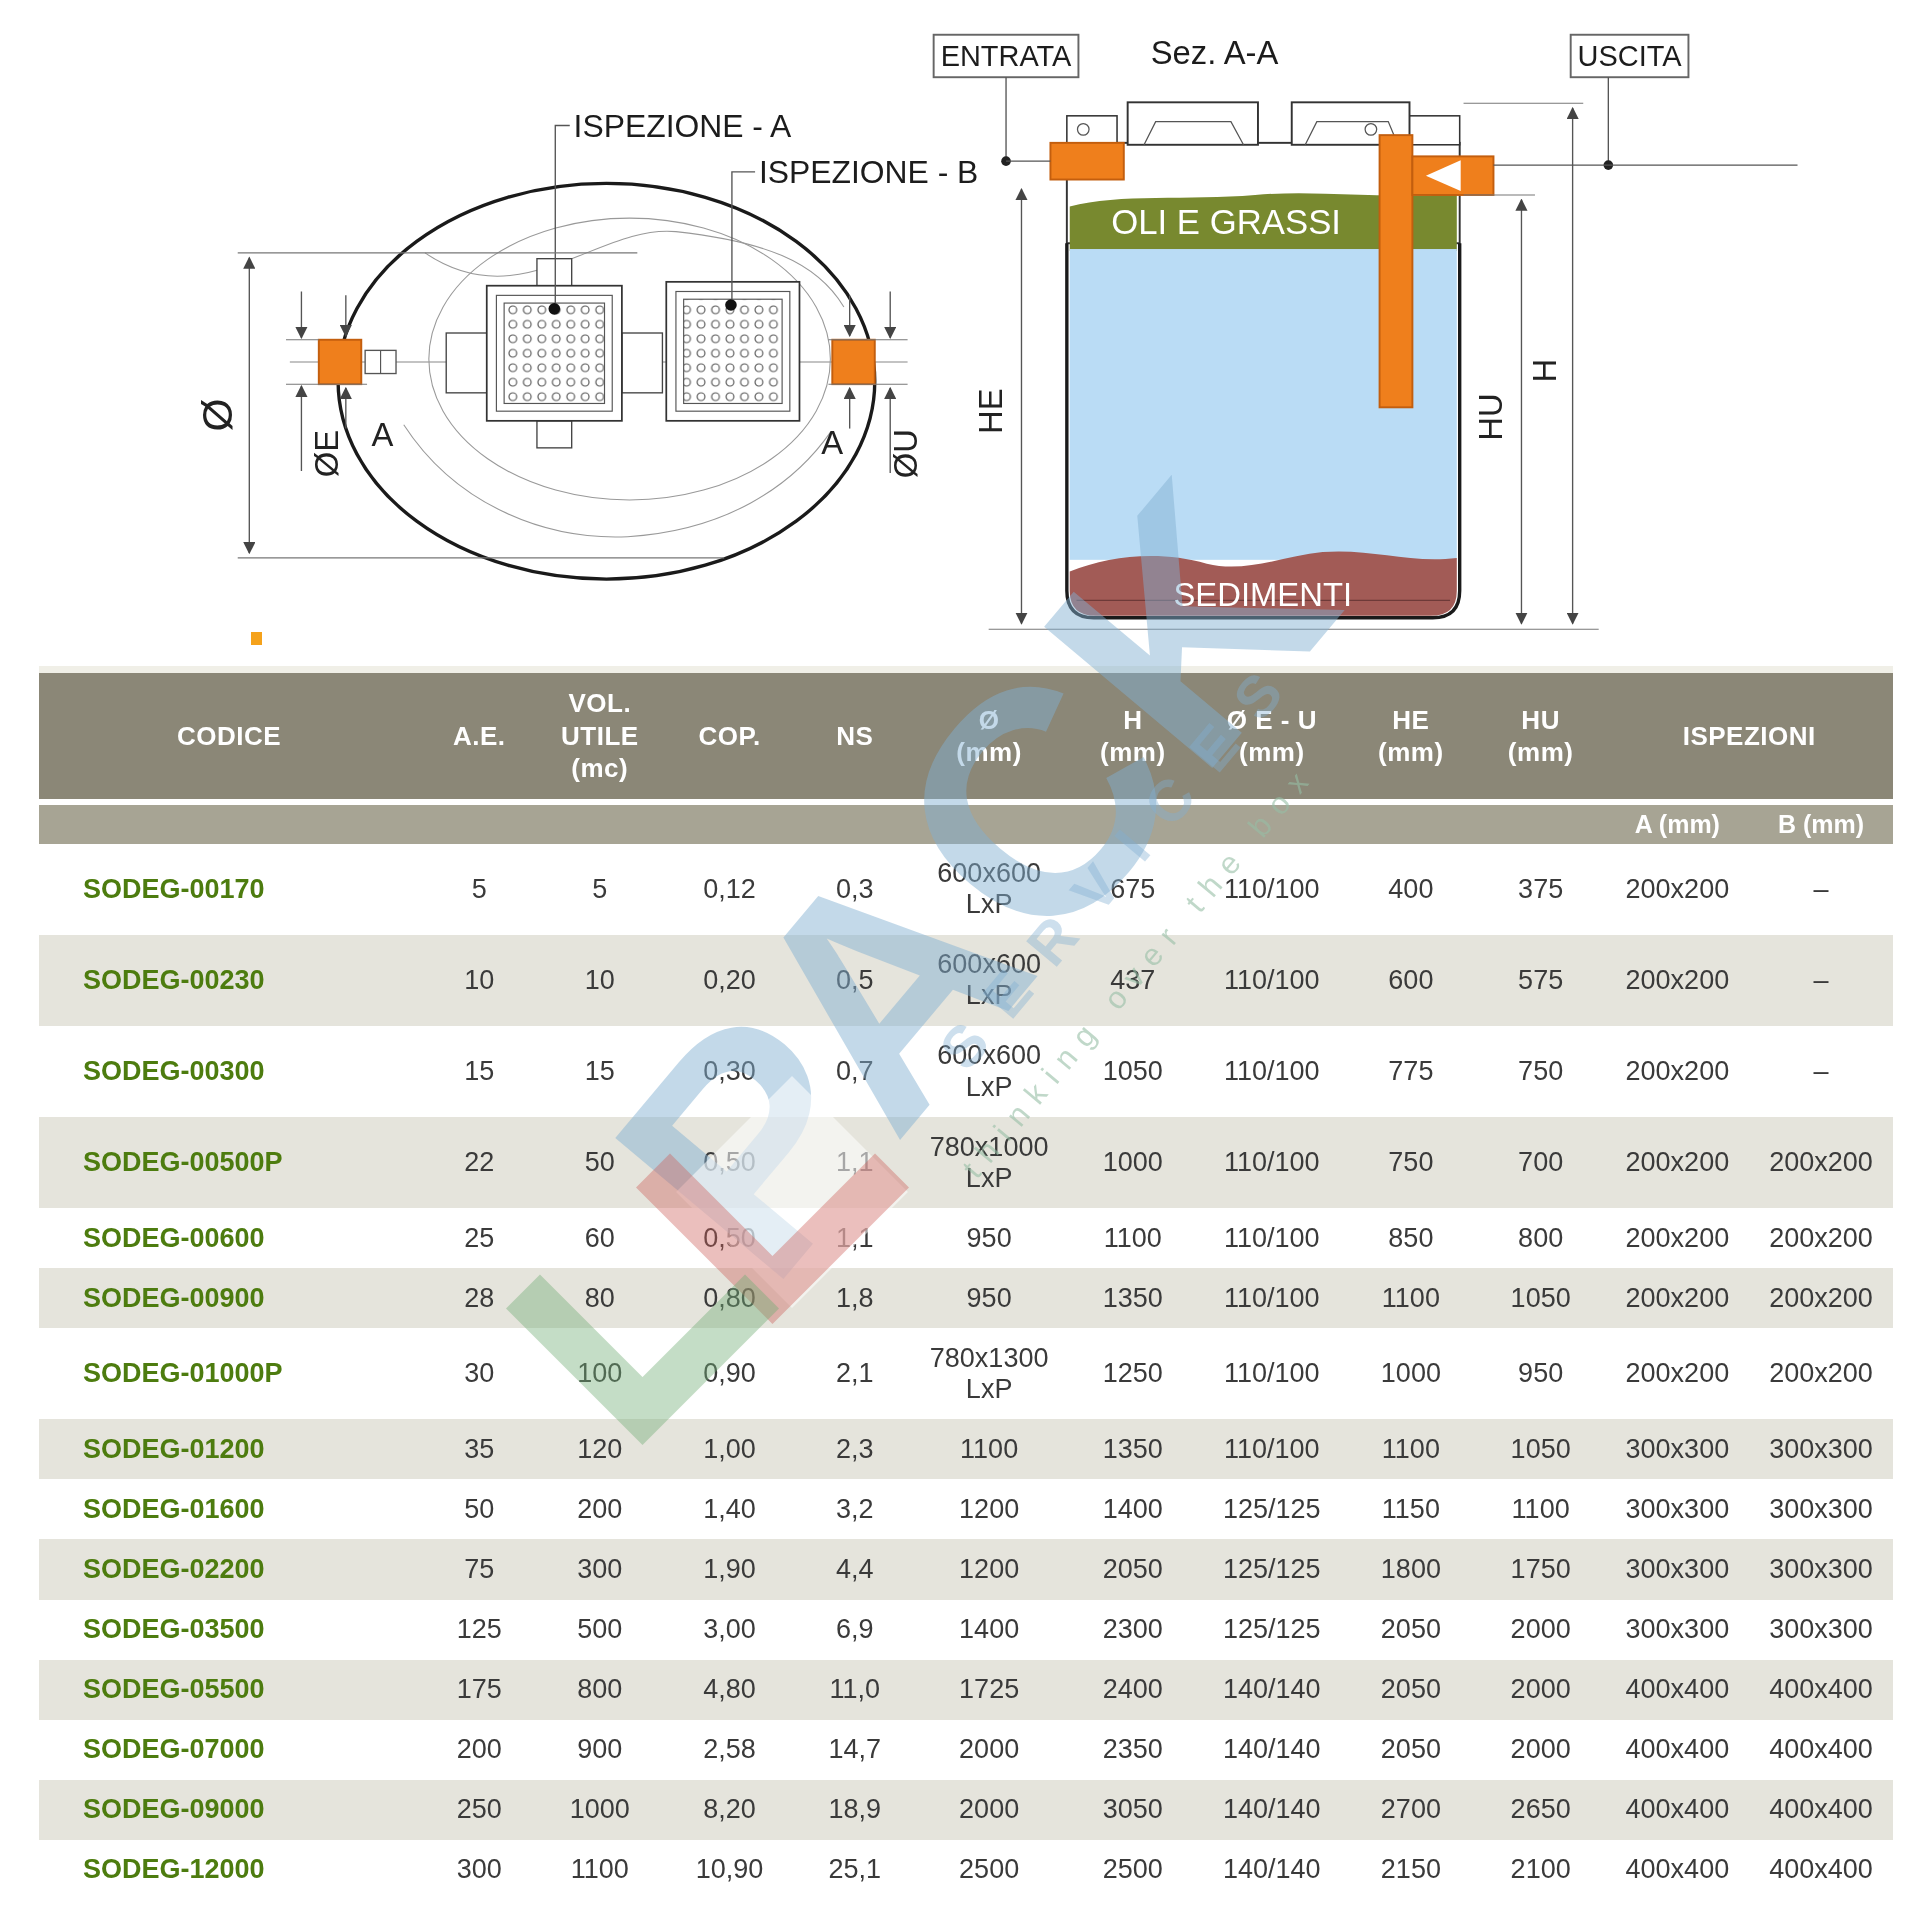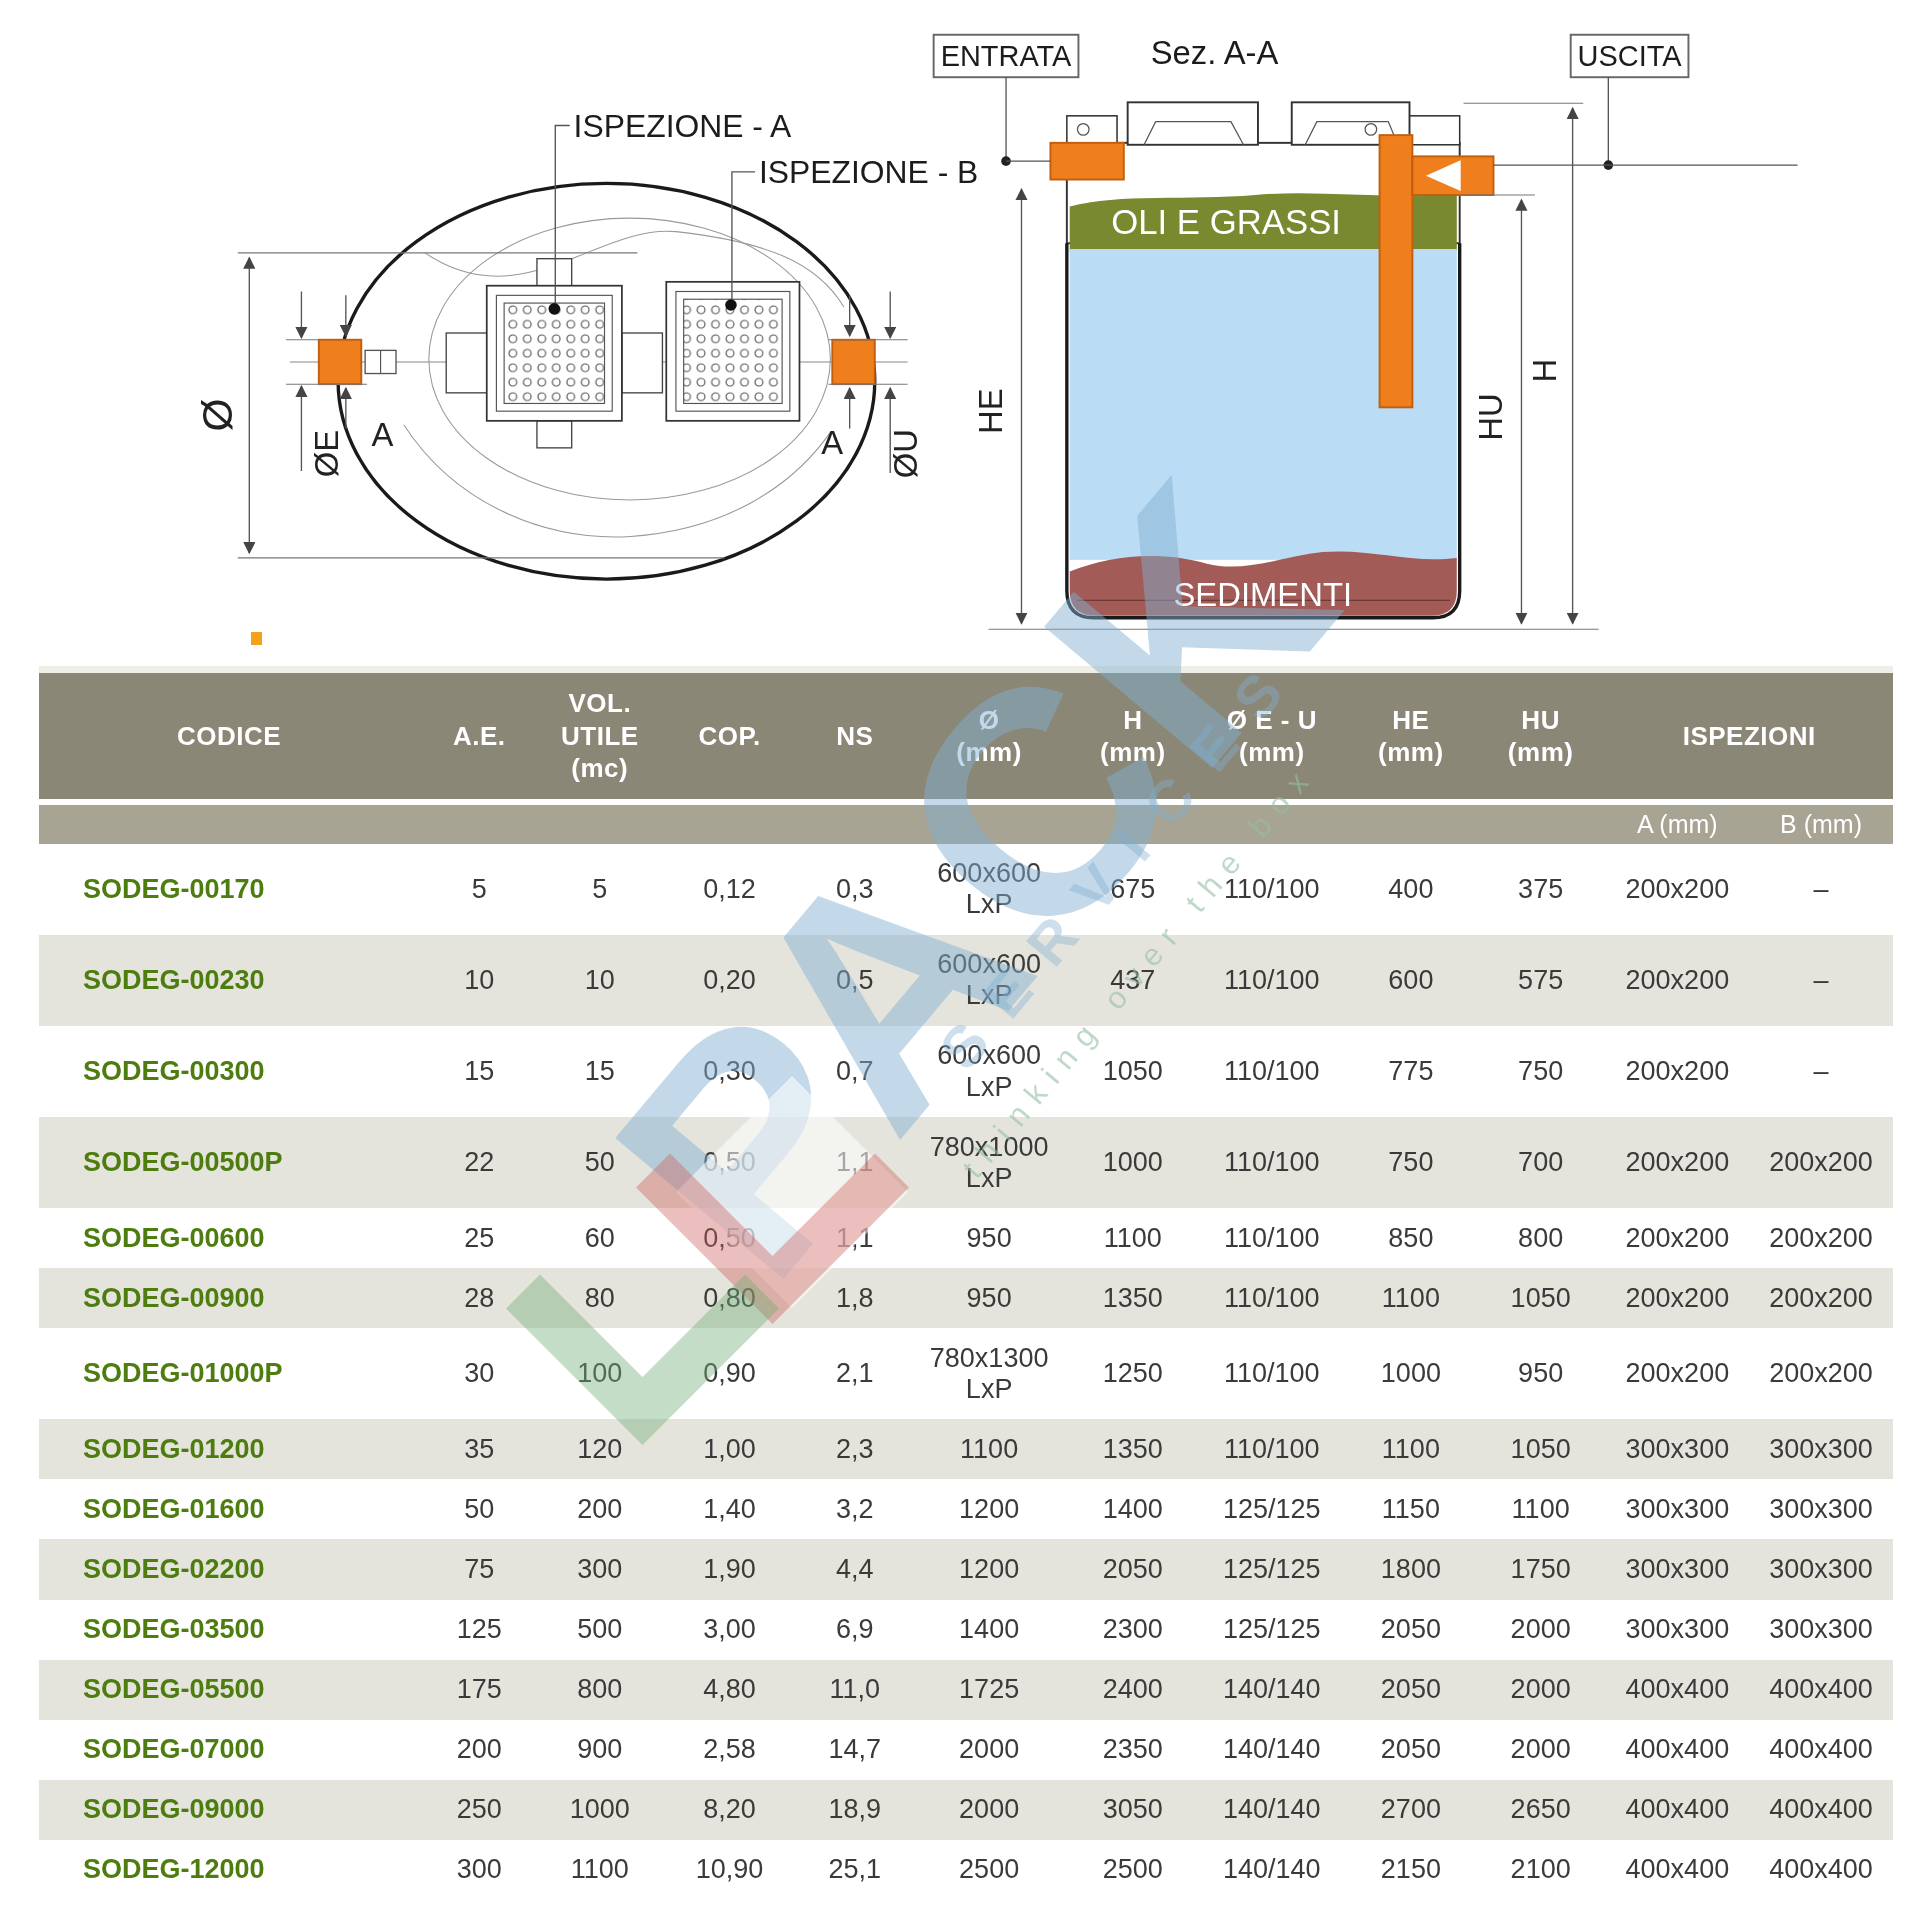--- a/index.html
+++ b/index.html
@@ -13,21 +13,21 @@
   
   .tablewrap{position:absolute;left:39px;top:666px;width:1854px;}
   .grid{display:grid;grid-template-columns:20.5% 6.5% 6.5% 7.5% 6% 8.5% 7% 8% 7% 7% 7.75% 7.75%;}
   .thead1{background:#8B8777;border-top:7.7px solid #F0EFE7;}
   .thead1 .hcell{display:flex;align-items:center;justify-content:center;text-align:center;
         color:#fff;font-weight:bold;font-size:26px;min-height:126px;white-space:pre-line;
         line-height:1.25;letter-spacing:0.5px;}
   .hcell.span2{grid-column:11 / span 2;}
   .thead2{background:#A7A494;margin-top:5.8px;}
   .thead2 .hcell2{display:flex;align-items:center;justify-content:center;color:#fff;
-        font-weight:normal;font-size:25px;min-height:39px;}
+        font-weight:bold;font-size:25px;min-height:39px;}
   .trow .cell{display:flex;align-items:center;justify-content:center;text-align:center;
         font-size:27px;color:#3a3a3a;padding:14.5px 3.9px;white-space:pre-line;line-height:1.15;}
   .trow .cell.code{justify-content:flex-start;padding-left:44px;font-weight:bold;color:#4d7c0f;}
   .trow:nth-child(even){background:#E5E4DC;}
   
   .watermark{position:absolute;left:0;top:0;width:1931px;height:1931px;pointer-events:none;z-index:5;}
   .wm-pack{position:absolute;left:521px;top:714px;width:908px;height:328px;display:flex;
         align-items:center;justify-content:center;font-size:319px;font-weight:bold;
         color:rgba(130,175,210,0.48);transform:rotate(-50deg);letter-spacing:5.8px;}
   .wm-services{position:absolute;left:734px;top:821px;width:772px;height:77px;display:flex;

